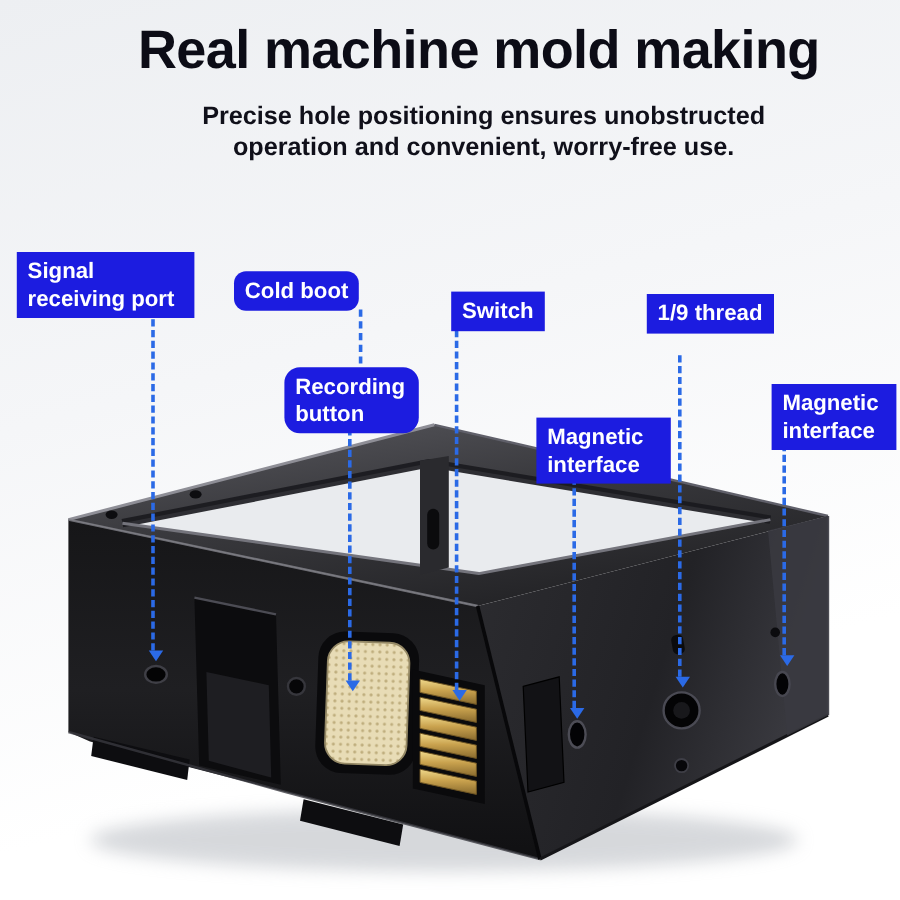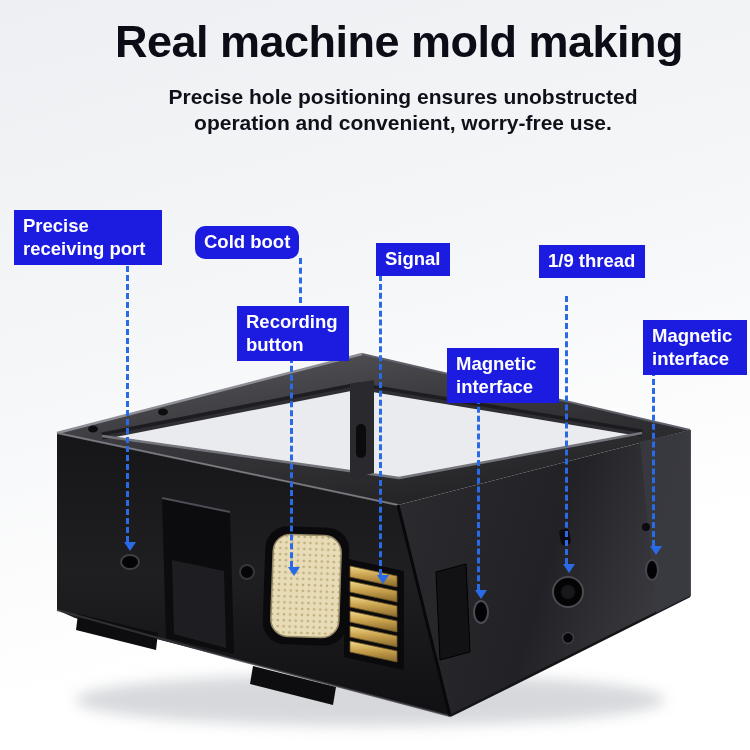--- a/index.html
+++ b/index.html
@@ -27,21 +27,21 @@
   .label {
     position:absolute; box-sizing:border-box;
     background:var(--label-bg,#1c1ce0); color:var(--label-text,#ffffff);
     font-size:18.5px; font-weight:700; line-height:1.22;
     padding:5px 9px; text-align:left;
   }
   #label-signal    { left:14px;  top:210px; width:148px; }
   #label-coldboot  { left:195px; top:226px;border-radius:10px; }
   #label-switch    { left:376px; top:243px; }
   #label-quarter   { left:539px; top:245px; width:106px; }
-  #label-recording { left:237px; top:306px; width:112px; }
+  #label-recording { left:237px; top:306px; width:112px;border-radius:13px; }
   #label-mag-left  { left:447px; top:348px; width:112px; }
   #label-mag-right { left:643px; top:320px; width:104px; }
   .leader {
     position:absolute; width:0;
     border-left:3px dashed var(--leader-line,#2b6ae6);
   }
   .leader.arrow::after {
     content:""; position:absolute; left:-5px; bottom:-9px;
     width:0; height:0;
     border-left:6px solid transparent; border-right:6px solid transparent;
@@ -162,21 +162,21 @@
   </svg>
 
   <div class="leader arrow" id="leader-signal"></div>
   <div class="leader" id="leader-coldboot"></div>
   <div class="leader arrow" id="leader-recording"></div>
   <div class="leader arrow" id="leader-switch"></div>
   <div class="leader arrow" id="leader-quarter"></div>
   <div class="leader arrow" id="leader-mag-left"></div>
   <div class="leader arrow" id="leader-mag-right"></div>
 
-  <div class="label" id="label-signal">Precise receiving port</div>
+  <div class="label" id="label-signal">Signal receiving port</div>
   <div class="label" id="label-coldboot">Cold boot</div>
-  <div class="label" id="label-switch">Signal</div>
+  <div class="label" id="label-switch">Switch</div>
   <div class="label" id="label-quarter">1/9 thread</div>
   <div class="label" id="label-recording">Recording button</div>
   <div class="label" id="label-mag-left">Magnetic interface</div>
   <div class="label" id="label-mag-right">Magnetic interface</div>
 
 </div>
 
 </body></html>

